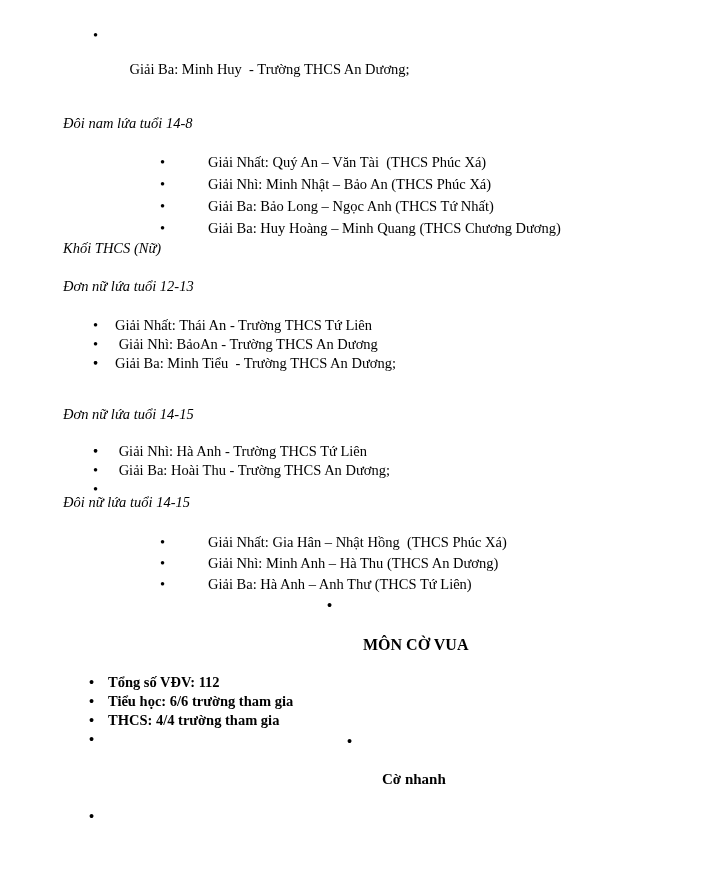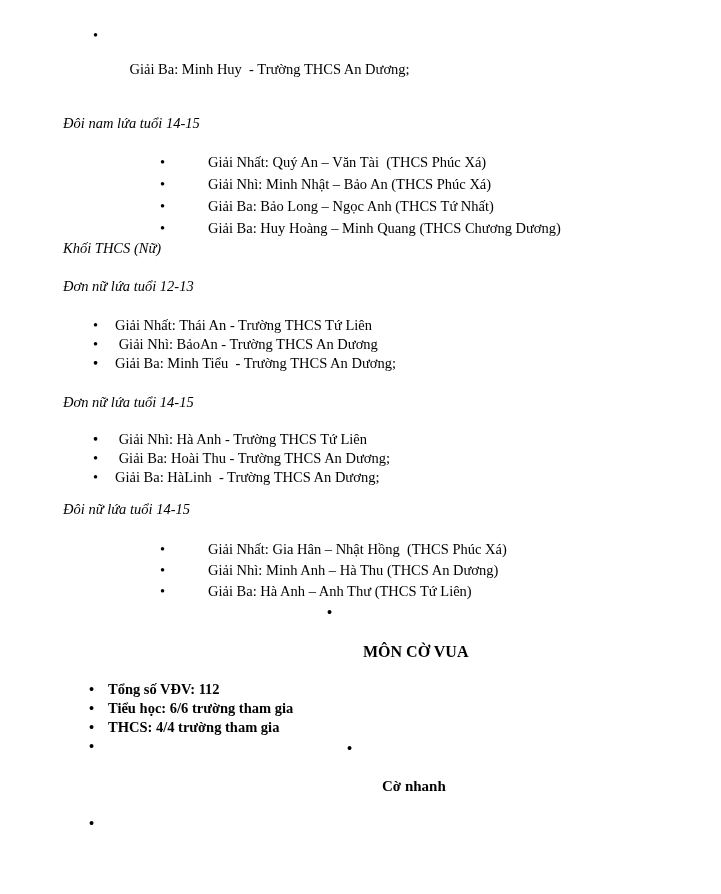--- a/index.html
+++ b/index.html
@@ -29,21 +29,21 @@
   .lc1 { padding-left:347px; font-weight:bold; font-size:16px; }
   .lc1 > .b { left:327px; font-size:14.5px; }
   .lc2 { padding-left:367px; font-weight:bold; font-size:15px; }
   .lc2 > .b { left:347px; font-size:14.5px; }
 
   .intro { line-height:17px; }
   .heading { margin-left:63px; font-style:italic; line-height:19px; }
   .h1m { margin-top:19px; }
   .h2m { margin-top:0; }
   .h3m { margin-top:19px; }
-  .h4m { margin-top:20px; }
+  .h4m { margin-top:32px; }
   .h5m { margin-top:13px; }
 
   .g-doinam  { margin-top:18px; } .g-doinam  .li { line-height:22px; }
   .g-donnu1  { margin-top:20px; } .g-donnu1  .li { line-height:19px; }
   .g-donnu2  { margin-top:18px; } .g-donnu2  .li { line-height:19px; }
   .g-doinu   { margin-top:20px; } .g-doinu   .li { line-height:21px; }
   .monline   { line-height:20px; }
   .g-summary { margin-top:-2px; } .g-summary .li { line-height:19px; }
   .conhanh   { margin-top:2px; line-height:19px; }
   .namu7     { line-height:16px; }
@@ -51,21 +51,21 @@
 </head>
 <body>
 
 <div class="page">
 
   <div class="li l1 intro">
     <span class="b">•</span>
     <span>Giải Ba: Minh Huy  - Trường THCS An Dương;</span>
   </div>
 
-  <div class="heading h1m">Đôi nam lứa tuổi 14-15</div>
+  <div class="heading h1m">Đôi nam lứa tuổi 14-8</div>
 
   <div class="g-doinam">
     <div class="li l2"><span class="b">•</span><span>Giải Nhất: Quý An – Văn Tài  (THCS Phúc Xá)</span></div>
     <div class="li l2"><span class="b">•</span><span>Giải Nhì: Minh Nhật – Bảo An (THCS Phúc Xá)</span></div>
     <div class="li l2"><span class="b">•</span><span>Giải Ba: Bảo Long – Ngọc Anh (THCS Tứ Nhất)</span></div>
     <div class="li l2"><span class="b">•</span><span>Giải Ba: Huy Hoàng – Minh Quang (THCS Chương Dương)</span></div>
   </div>
 
   <div class="heading h2m">Khối THCS (Nữ)</div>
 
@@ -77,21 +77,21 @@
     <div class="li l1"><span class="b">•</span></div>
     <div class="li l1"><span class="b">•</span><span>Giải Ba: Minh Tiểu  - Trường THCS An Dương;</span></div>
   </div>
 
   <div class="heading h4m">Đơn nữ lứa tuổi 14-15</div>
 
   <div class="g-donnu2">
     <div class="li l1"><span class="b">•</span></div>
     <div class="li l1"><span class="b">•</span><span> Giải Nhì: Hà Anh - Trường THCS Tứ Liên</span></div>
     <div class="li l1"><span class="b">•</span><span> Giải Ba: Hoài Thu - Trường THCS An Dương;</span></div>
-    <div class="li l1"><span class="b">•</span><span>Giải Ba: HàLinh  - Trường THCS An Dương;</span></div>
+    <div class="li l1"><span class="b">•</span></div>
   </div>
 
   <div class="heading h5m">Đôi nữ lứa tuổi 14-15</div>
 
   <div class="g-doinu">
     <div class="li l2"><span class="b">•</span><span>Giải Nhất: Gia Hân – Nhật Hồng  (THCS Phúc Xá)</span></div>
     <div class="li l2"><span class="b">•</span><span>Giải Nhì: Minh Anh – Hà Thu (THCS An Dương)</span></div>
     <div class="li l2"><span class="b">•</span><span>Giải Ba: Hà Anh – Anh Thư (THCS Tứ Liên)</span></div>
   </div>
 

